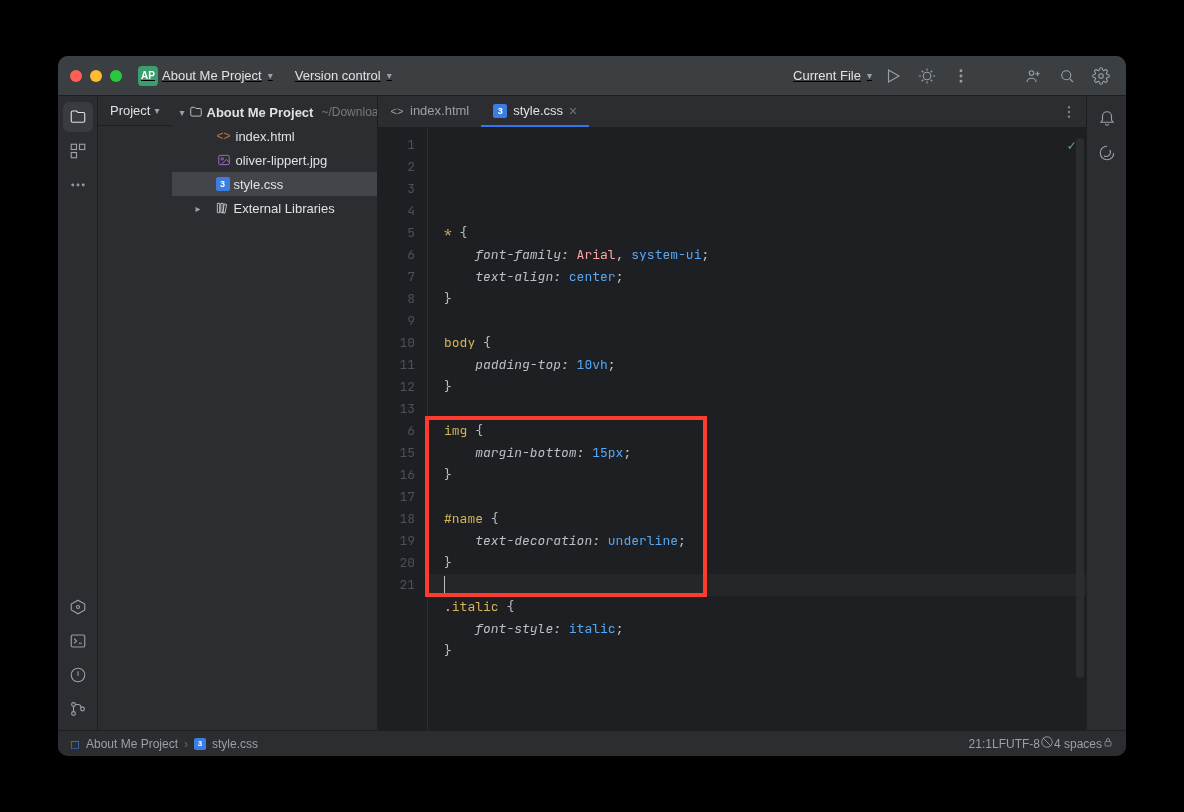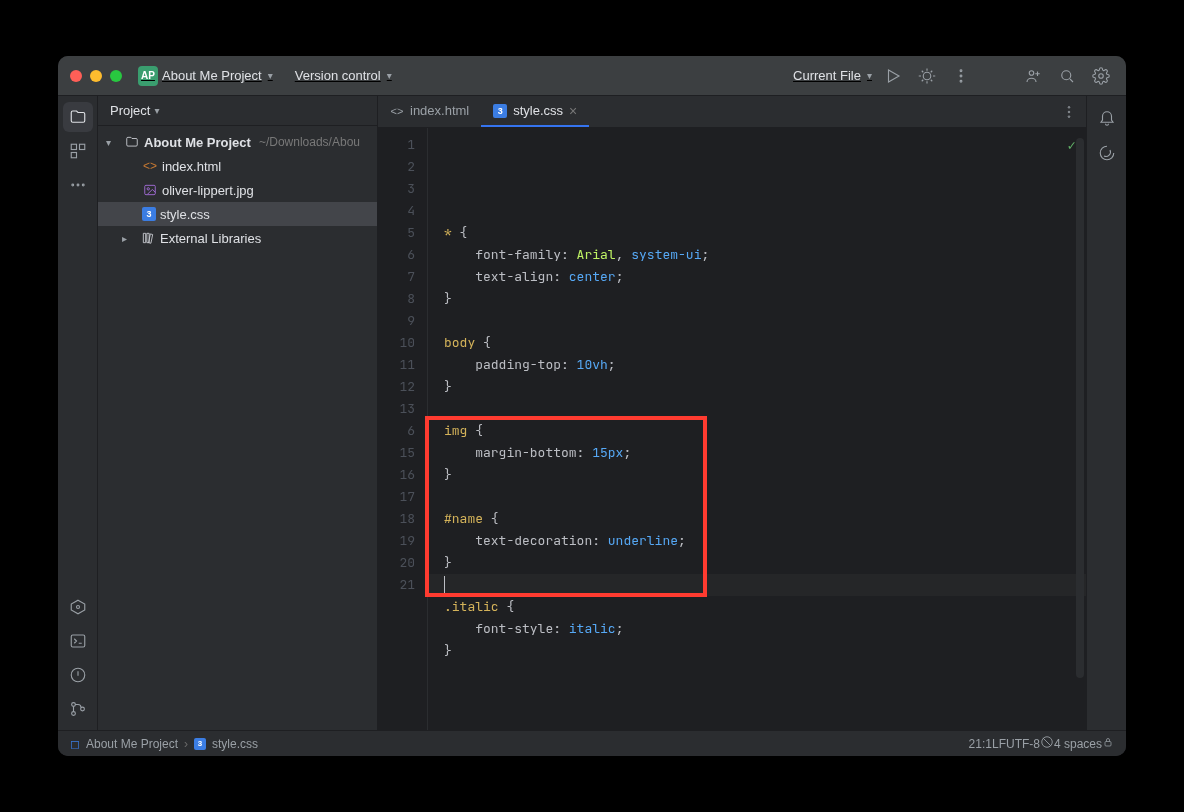--- a/index.html
+++ b/index.html
@@ -59,21 +59,21 @@
 }
 .leftbar .tool {
   width: 30px; height: 30px; display: flex; align-items: center; justify-content: center;
   color: #9aa0a6; border-radius: 6px; cursor: pointer;
 }
 .leftbar .tool.active { background: #393b40; color: #dfe1e5; }
 .leftbar .tool svg { width: 18px; height: 18px; stroke: currentColor; fill: none; stroke-width: 1.5; }
 .leftbar .bottom { margin-top: auto; margin-bottom: 6px; display: flex; flex-direction: column; gap: 4px; }
 .sidebar {
   width: 280px; background: #2b2d30; border-right: 1px solid #1e1f22;
-  display: flex; flex-direction: column; color: #dfe1e5; font-size: 13px;
+  display: flex; flex-direction: row; color: #dfe1e5; font-size: 13px;
 }
 .sidebar-header {
   height: 30px; display: flex; align-items: center; padding: 0 12px; gap: 4px;
   color: #dfe1e5; font-weight: 500;
   border-bottom: 1px solid #1e1f22;
 }
 .tree { padding: 4px 0; overflow: hidden; }
 .tree-row {
   height: 24px; display: flex; align-items: center; gap: 4px;
   padding-left: 8px; cursor: pointer; white-space: nowrap;
@@ -117,23 +117,23 @@
 .gutter {
   width: 50px; background: #1e1f22; color: #4b5059; text-align: right;
   padding: 6px 12px 0 0; line-height: 22px; user-select: none;
   border-right: 1px solid #2b2d30;
 }
 .code {
   flex: 1; padding: 6px 0 0 16px; line-height: 22px; color: #bcbec4; position: relative;
   white-space: pre;
 }
 .tok-sel   { color: #d4b35a; }
-.tok-prop  { color: #bcbec4; }
+.tok-prop  { color: #bcbec4; font-style: italic; }
 .tok-val   { color: #56a8f5; }
-.tok-name  { color: #bef264; }
+.tok-name  { color: #fca5a5; }
 .tok-num   { color: #56a8f5; }
 .tok-punct { color: #bcbec4; }
 .highlight-box {
   position: absolute; border: 4px solid #ff3b30; pointer-events: none;
   left: 47px; top: 288px; width: 282px; height: 181px;
 }
 .check-icon {
   position: absolute; top: 8px; right: 10px; color: #5fad65; font-size: 14px;
 }
 .scrollbar {

